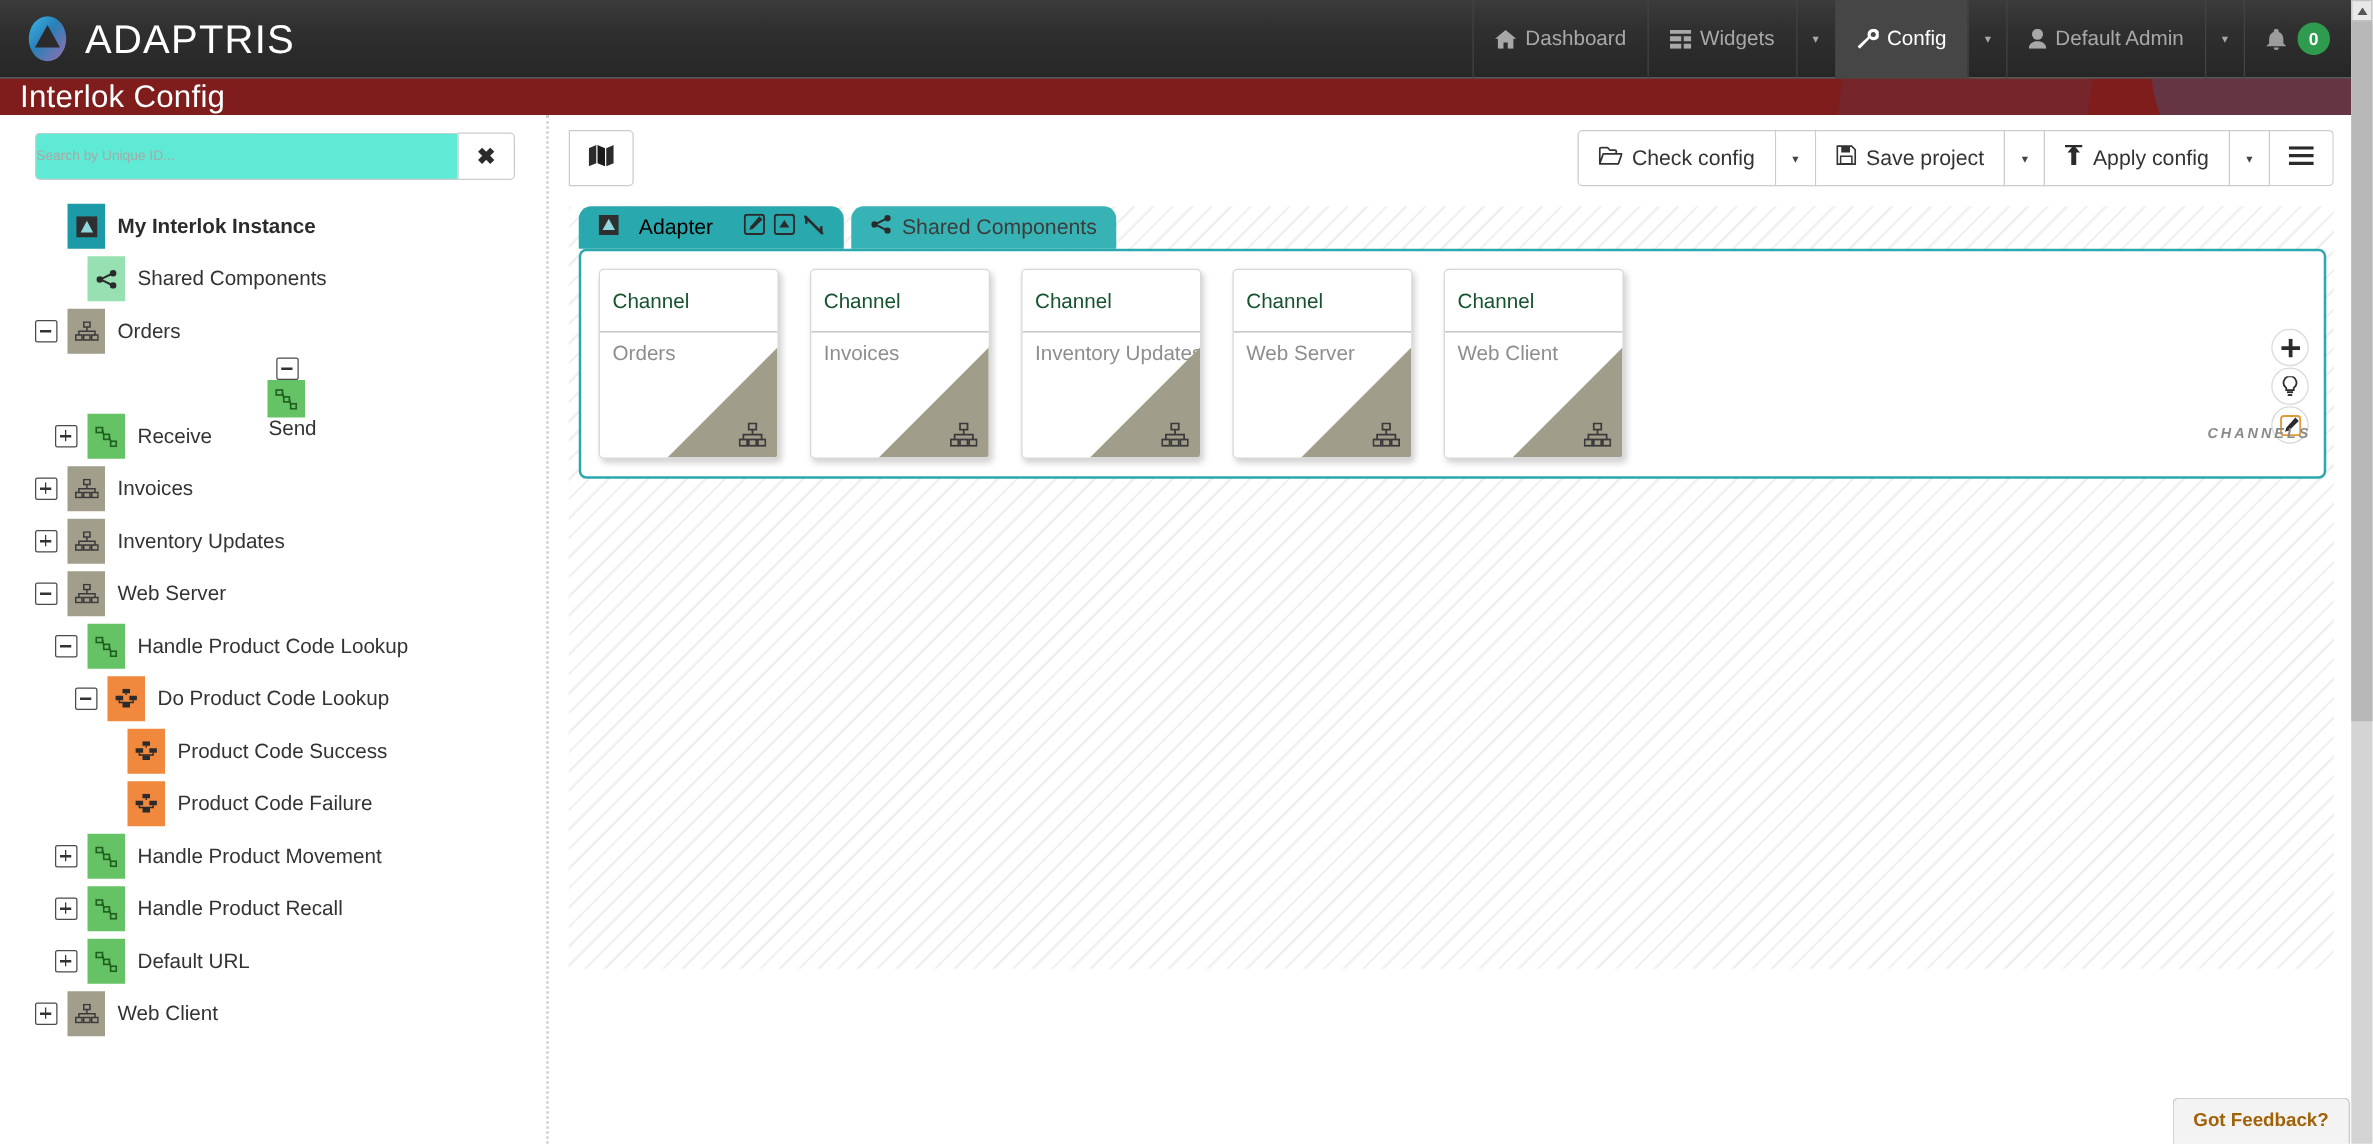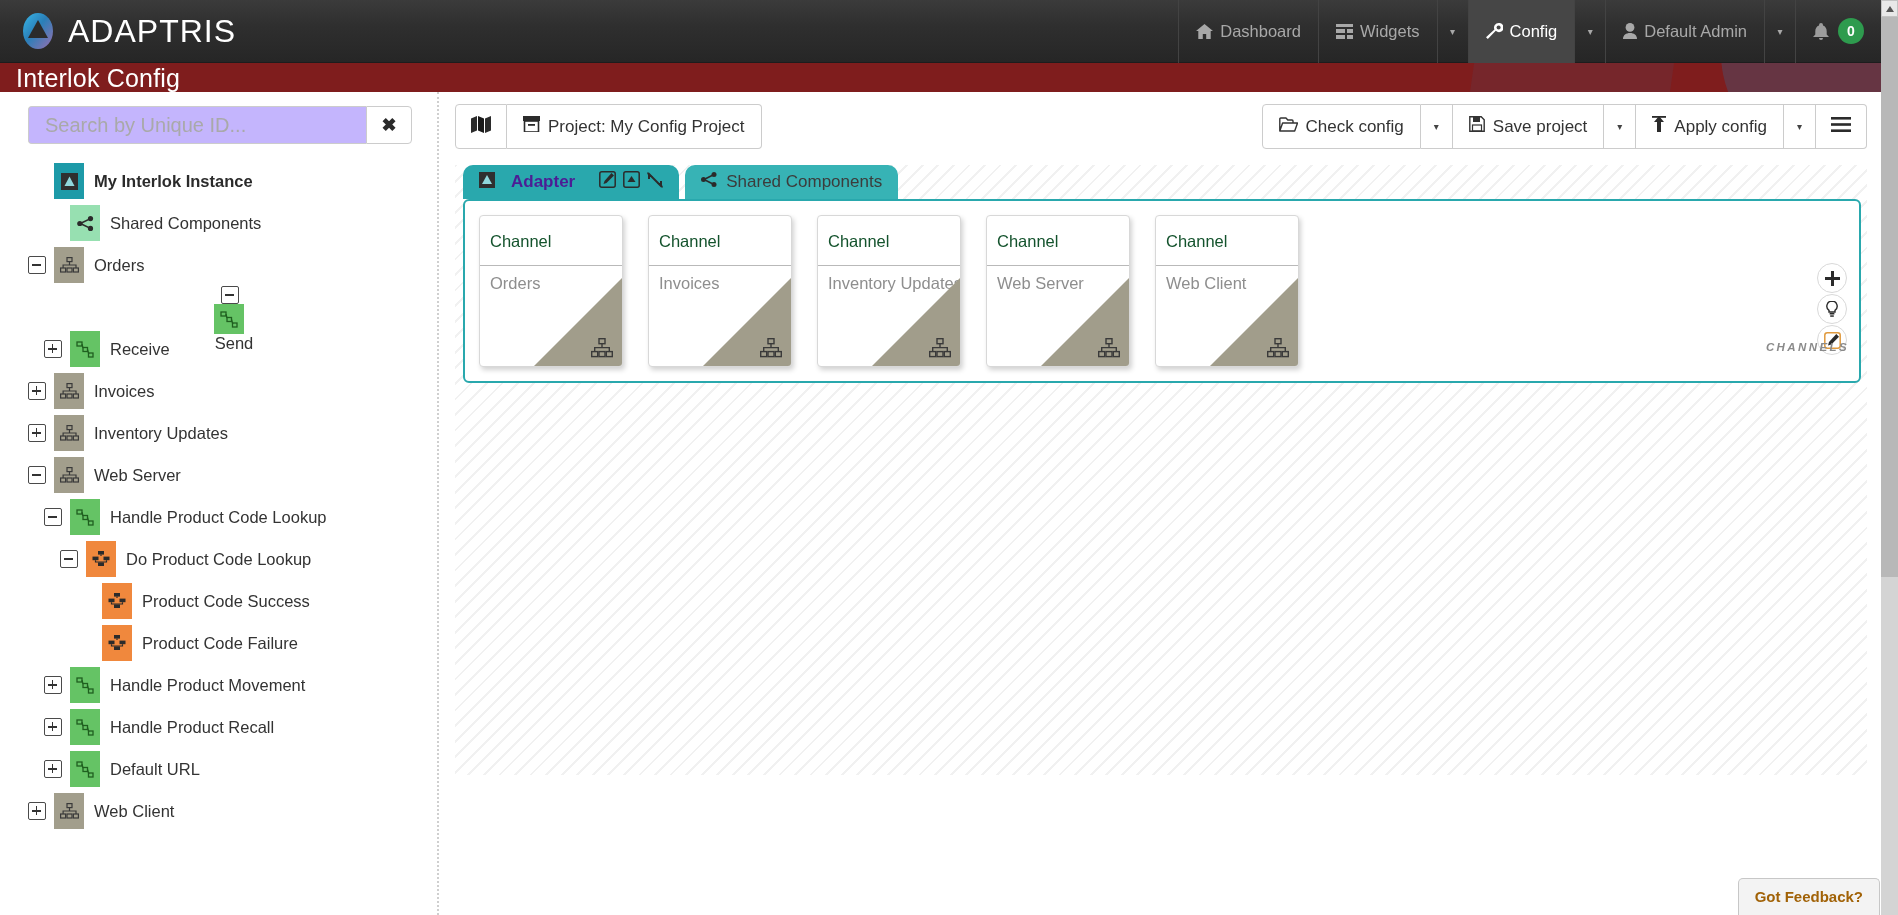--- a/index.html
+++ b/index.html
@@ -87,23 +87,23 @@
     border-right: 2px dotted #cfcfcf;
     background: #ffffff;
     padding: 14px 13px 0 28px;
     overflow: hidden;
   }
   .search-row { display: flex; width: 384px; height: 38px; margin-bottom: 16px; }
   .search-input {
     flex: 1; height: 38px;
     border: 1px solid #cccccc; border-right: none;
     border-radius: 4px 0 0 4px;
-    padding: 0 16px; font-size: 20px; color: #555;
+    padding: 0 0; font-size: 11px; color: #555;
     font-family: "Liberation Sans", sans-serif;
-    outline: none; background: #c4b5fd;
+    outline: none; background: #5eead4;
   }
   .search-input::placeholder { color: #a9a9a9; }
   .search-clear {
     width: 46px; height: 38px;
     border: 1px solid #cccccc; border-radius: 0 4px 4px 0;
     background: #ffffff; cursor: pointer;
     display: flex; align-items: center; justify-content: center;
     font-size: 18px; color: #2a2a2a; font-weight: bold;
   }
 
@@ -179,21 +179,21 @@
     padding-top: 0px;
   }
   .tabs { display: flex; align-items: flex-end; padding-left: 8px; height: 34px; }
   .tab {
     display: flex; align-items: center; gap: 9px;
     height: 34px; padding: 0 16px;
     background: #29a8ad; color: #2e2e2e;
     border-radius: 10px 10px 0 0;
     font-size: 17px; cursor: pointer; white-space: nowrap;
   }
-  .tab.active { background: #29a8ad; color: #4c1d95; font-weight: bold; gap: 16px; }
+  .tab.active { background: #29a8ad; color: #000000; font-weight: normal; gap: 16px; }
   .tab.inactive { background: #37b3b5; color: #3c3c3c; margin-left: 6px; font-weight: normal; }
   .tab-tools { display: flex; align-items: center; gap: 7px; margin-left: 8px; }
 
   .panel {
     position: relative;
     margin: 0 6px 0 8px;
     height: 184px;
     background: #ffffff;
     border: 2px solid #29a8ad;
     border-radius: 6px;
@@ -579,30 +579,20 @@
     <div class="toolbar">
       <div class="btn-group">
         <div class="btn icon-only">
           <span>
             <svg width="20" height="17" viewBox="0 0 20 17">
               <path d="M0 2.5 6 0v14.5L0 17z" fill="#2b2b2b"></path>
               <path d="M7 0l6 2.5V17L7 14.5z" fill="#1a1a1a"></path>
               <path d="M14 2.5L20 0v14.5L14 17z" fill="#2b2b2b"></path>
             </svg>
           </span>
-        </div>
-        <div class="btn">
-          <span>
-            <svg width="17" height="16" viewBox="0 0 17 16">
-              <rect x="0" y="0" width="17" height="5" fill="#2b2b2b"></rect>
-              <rect x="1.5" y="5" width="14" height="11" fill="none" stroke="#2b2b2b" stroke-width="1.6"></rect>
-              <rect x="5" y="8" width="7" height="1.8" fill="#2b2b2b"></rect>
-            </svg>
-          </span>
-          <span>Project: My Config Project</span>
         </div>
       </div>
 
       <div class="toolbar-right">
         <div class="btn-group">
           <div class="btn">
             <span>
               <svg width="19" height="15" viewBox="0 0 19 15">
                   <path d="M0.8 14 L3.6 6 H18.5 L15.7 14 Z M0.8 14 V2 a1 1 0 0 1 1-1 H7 l1.8 2 H13 a1 1 0 0 1 1 1 v2" fill="none" stroke="#333" stroke-width="1.4" stroke-linejoin="round"></path>
                 </svg>

